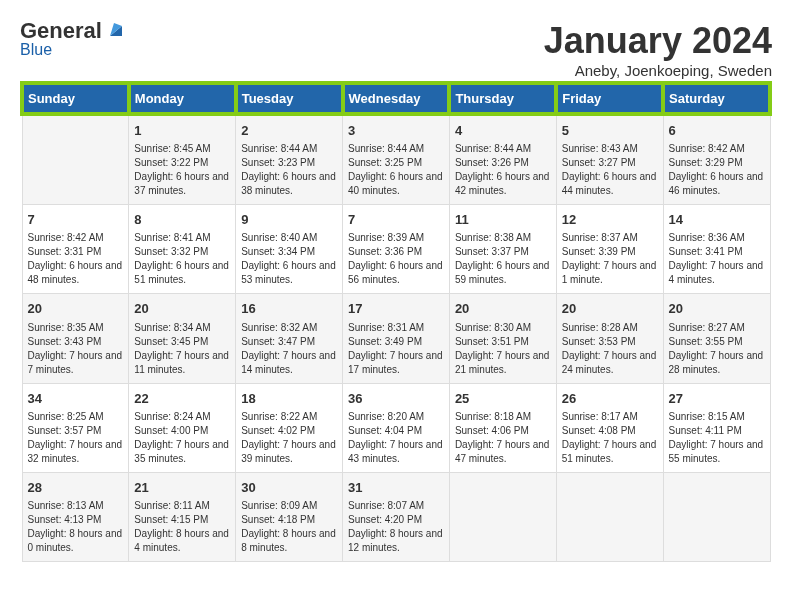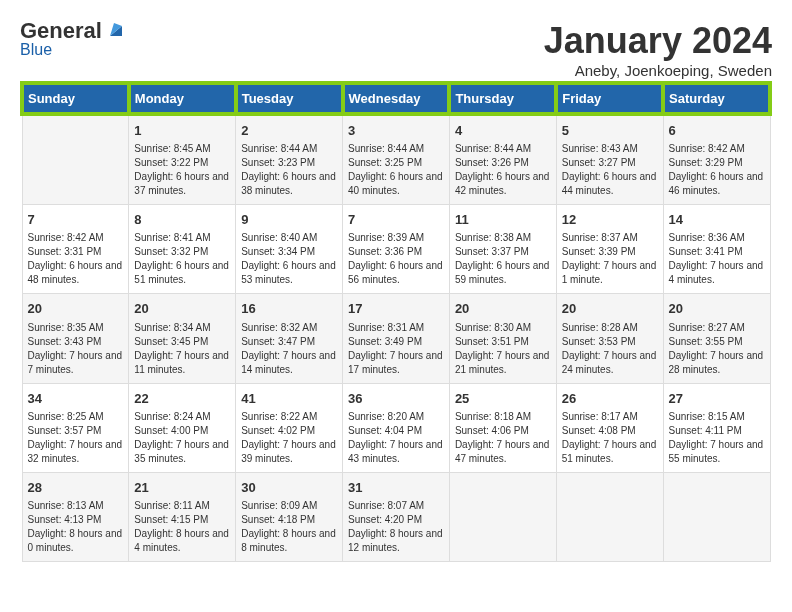--- a/index.html
+++ b/index.html
@@ -207,21 +207,21 @@
       <tr>
         <td>
           <span class="day-number">34</span>
           <div class="day-info">Sunrise: 8:25 AM<br>Sunset: 3:57 PM<br>Daylight: 7 hours and 32 minutes.</div>
         </td>
         <td>
           <span class="day-number">22</span>
           <div class="day-info">Sunrise: 8:24 AM<br>Sunset: 4:00 PM<br>Daylight: 7 hours and 35 minutes.</div>
         </td>
         <td>
-          <span class="day-number">41</span>
+          <span class="day-number">18</span>
           <div class="day-info">Sunrise: 8:22 AM<br>Sunset: 4:02 PM<br>Daylight: 7 hours and 39 minutes.</div>
         </td>
         <td>
           <span class="day-number">36</span>
           <div class="day-info">Sunrise: 8:20 AM<br>Sunset: 4:04 PM<br>Daylight: 7 hours and 43 minutes.</div>
         </td>
         <td>
           <span class="day-number">25</span>
           <div class="day-info">Sunrise: 8:18 AM<br>Sunset: 4:06 PM<br>Daylight: 7 hours and 47 minutes.</div>
         </td>

